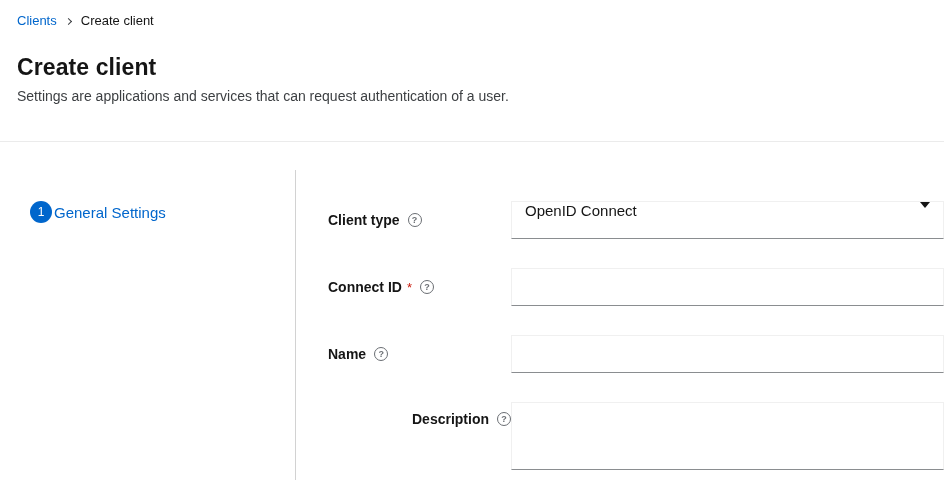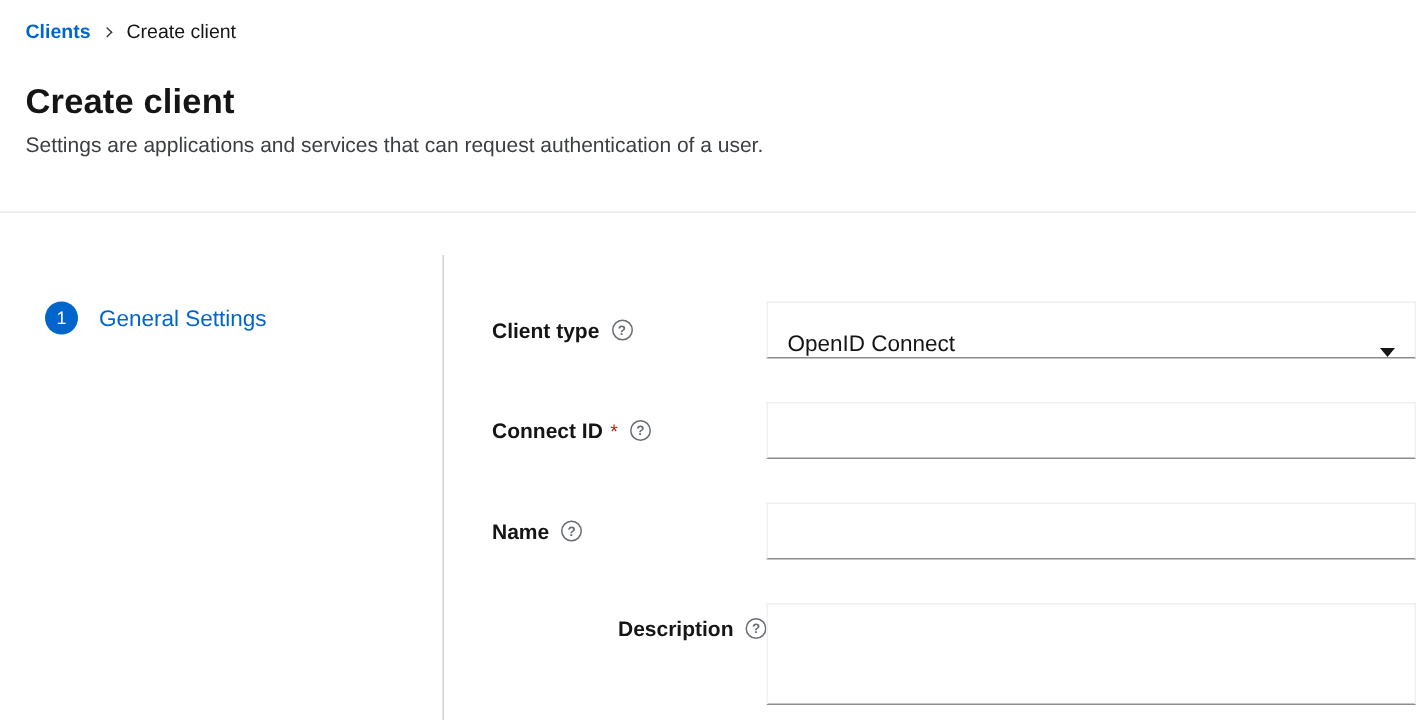--- a/index.html
+++ b/index.html
@@ -24,21 +24,20 @@
   .breadcrumb {
     display: flex;
     align-items: center;
     font-size: 13px;
     line-height: 16px;
   }
   .breadcrumb a.crumb-link {
     color: #0066cc;
     text-decoration: none;
     cursor: pointer;
-    font-weight: bold;
   }
   .crumb-sep {
     display: inline-block;
     width: 5px;
     height: 5px;
     border-right: 1.6px solid #3c3f42;
     border-top: 1.6px solid #3c3f42;
     transform: rotate(45deg);
     margin: 0 10px 0 9px;
   }
@@ -83,21 +82,21 @@
     border-radius: 50%;
     background: #0066cc;
     color: #ffffff;
     font-size: 12px;
     display: flex;
     align-items: center;
     justify-content: center;
     flex-shrink: 0;
   }
   .step-label {
-    margin-left: 14px;
+    margin-left: 2px;
     font-size: 15px;
     color: #0066cc;
   }
 
   .form-area {
     flex: 1;
     padding: 31px 0 0 32px;
   }
   .form-row {
     display: flex;
@@ -139,21 +138,21 @@
     flex-shrink: 0;
   }
   .control-col { flex: 1; }
   .pf-select {
     height: 38px;
     width: 100%;
     background: #ffffff;
     border: 1px solid #f0f0f0;
     border-bottom: 1px solid #8a8d90;
     display: flex;
-    align-items: flex-end;
+    align-items: flex-start;
     justify-content: space-between;
     padding: 0 13px;
     font-size: 15px;
     color: #151515;
     cursor: pointer;
   }
   .select-caret {
     width: 0;
     height: 0;
     border-left: 5px solid transparent;

